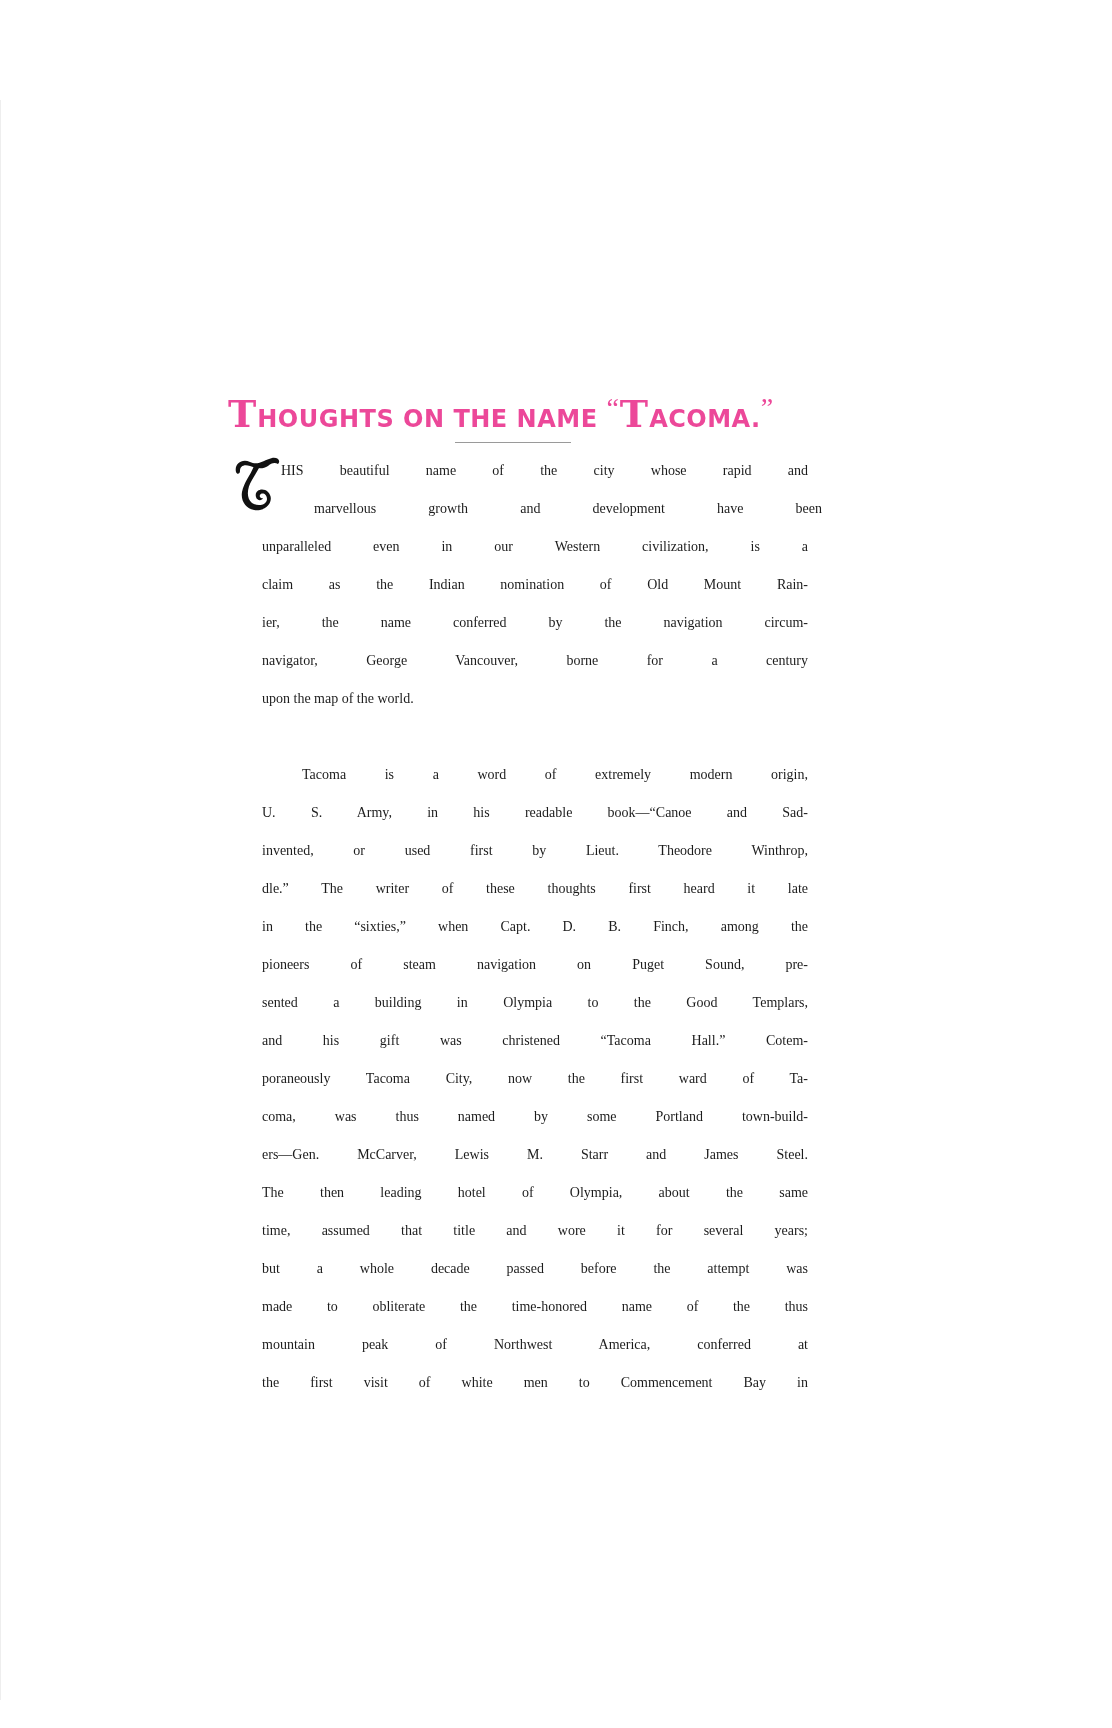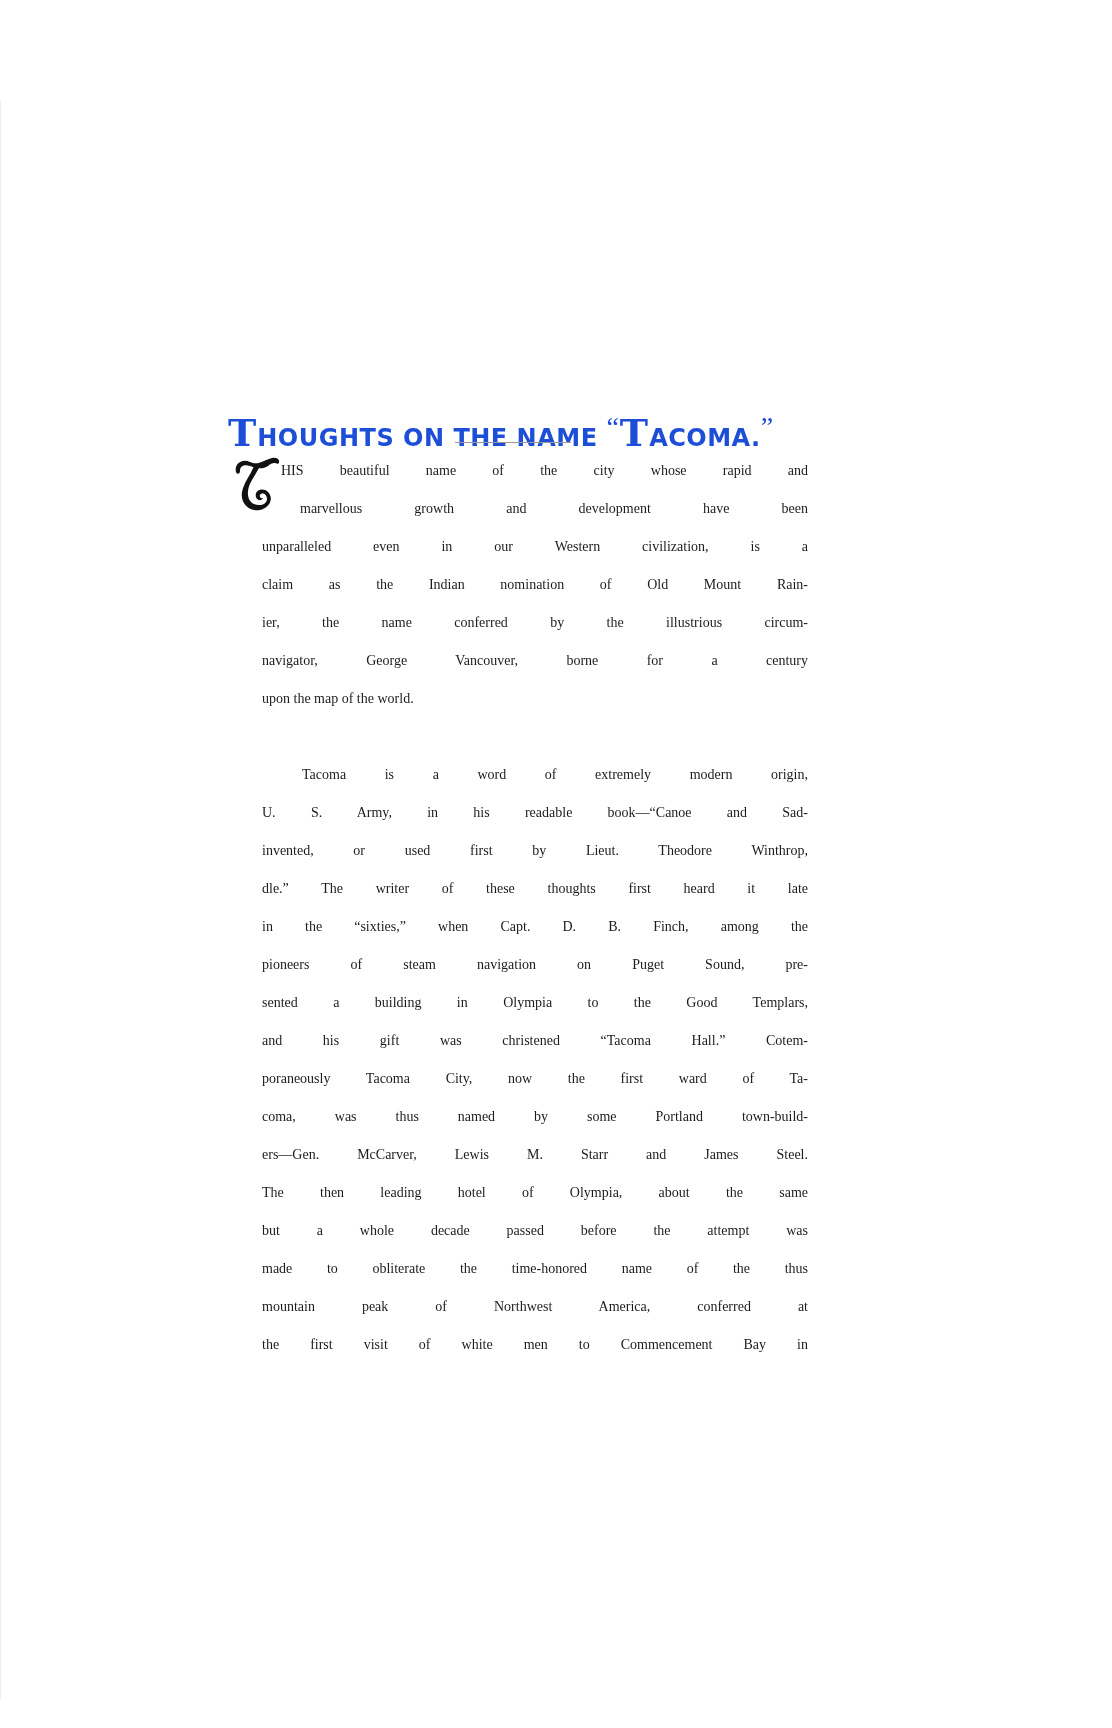--- a/index.html
+++ b/index.html
@@ -19,28 +19,28 @@
       position: absolute;
       left: 0;
       top: 100px;
       width: 1px;
       height: 1600px;
       background: #eeeeee;
     }
     .title {
       position: absolute;
       left: 228px;
-      top: 392px;
+      top: 373px;
       width: 600px;
       font-family: "DejaVu Sans", sans-serif;
       font-weight: bold;
       font-size: 27px;
       letter-spacing: 1px;
       white-space: nowrap;
-      color: #1d4ed8;
+      color: #ec4899;
       margin-top: 18px;
     }
     .title .big {
       font-family: "DejaVu Serif", serif;
       font-size: 38px;
       font-weight: bold;
     }
     .title .small {
       font-variant: small-caps;
       text-transform: uppercase;
@@ -88,21 +88,21 @@
       height: 62px;
     }
     .first-line {
       position: absolute;
       left: 281px;
       top: 452px;
       width: 527px;
     }
     .second-line {
       position: absolute;
-      left: 300px;
+      left: 314px;
       top: 490px;
       width: 508px;
     }
     .p1-rest {
       position: absolute;
       left: 262px;
       top: 528px;
       width: 546px;
     }
     .p2 {
@@ -134,35 +134,36 @@
 <div class="text-block first-line">
   <span class="line">HIS beautiful name of the city whose rapid and</span>
 </div>
 <div class="text-block second-line">
   <span class="line">marvellous growth and development have been</span>
 </div>
 
 <div class="text-block p1-rest">
   <span class="line">unparalleled even in our Western civilization, is a</span>
   <span class="line">claim as the Indian nomination of Old Mount Rain-</span>
-  <span class="line">ier, the name conferred by the illustrious circum-</span>
+  <span class="line">ier, the name conferred by the navigation circum-</span>
   <span class="line">navigator, George Vancouver, borne for a century</span>
   <span class="line last">upon the map of the world.</span>
 </div>
 
 <div class="text-block p2">
   <span class="line">Tacoma is a word of extremely modern origin,</span>
   <span class="line">U. S. Army, in his readable book—“Canoe and Sad-</span>
   <span class="line">invented, or used first by Lieut. Theodore Winthrop,</span>
   <span class="line">dle.”  The writer of these thoughts first heard it late</span>
   <span class="line">in the “sixties,” when Capt. D. B. Finch, among the</span>
   <span class="line">pioneers of steam navigation on Puget Sound, pre-</span>
   <span class="line">sented a building in Olympia to the Good Templars,</span>
   <span class="line">and his gift was christened “Tacoma Hall.”  Cotem-</span>
   <span class="line">poraneously Tacoma City, now the first ward of Ta-</span>
   <span class="line">coma, was thus named by some Portland town-build-</span>
   <span class="line">ers—Gen. McCarver, Lewis M. Starr and James Steel.</span>
   <span class="line">The then leading hotel of Olympia, about the same</span>
+  <span class="line">time, assumed that title and wore it for several years;</span>
   <span class="line">but a whole decade passed before the attempt was</span>
   <span class="line">made to obliterate the time-honored name of the thus</span>
   <span class="line">mountain peak of Northwest America, conferred at</span>
   <span class="line">the first visit of white men to Commencement Bay in</span>
 </div>
 
 </body></html>

